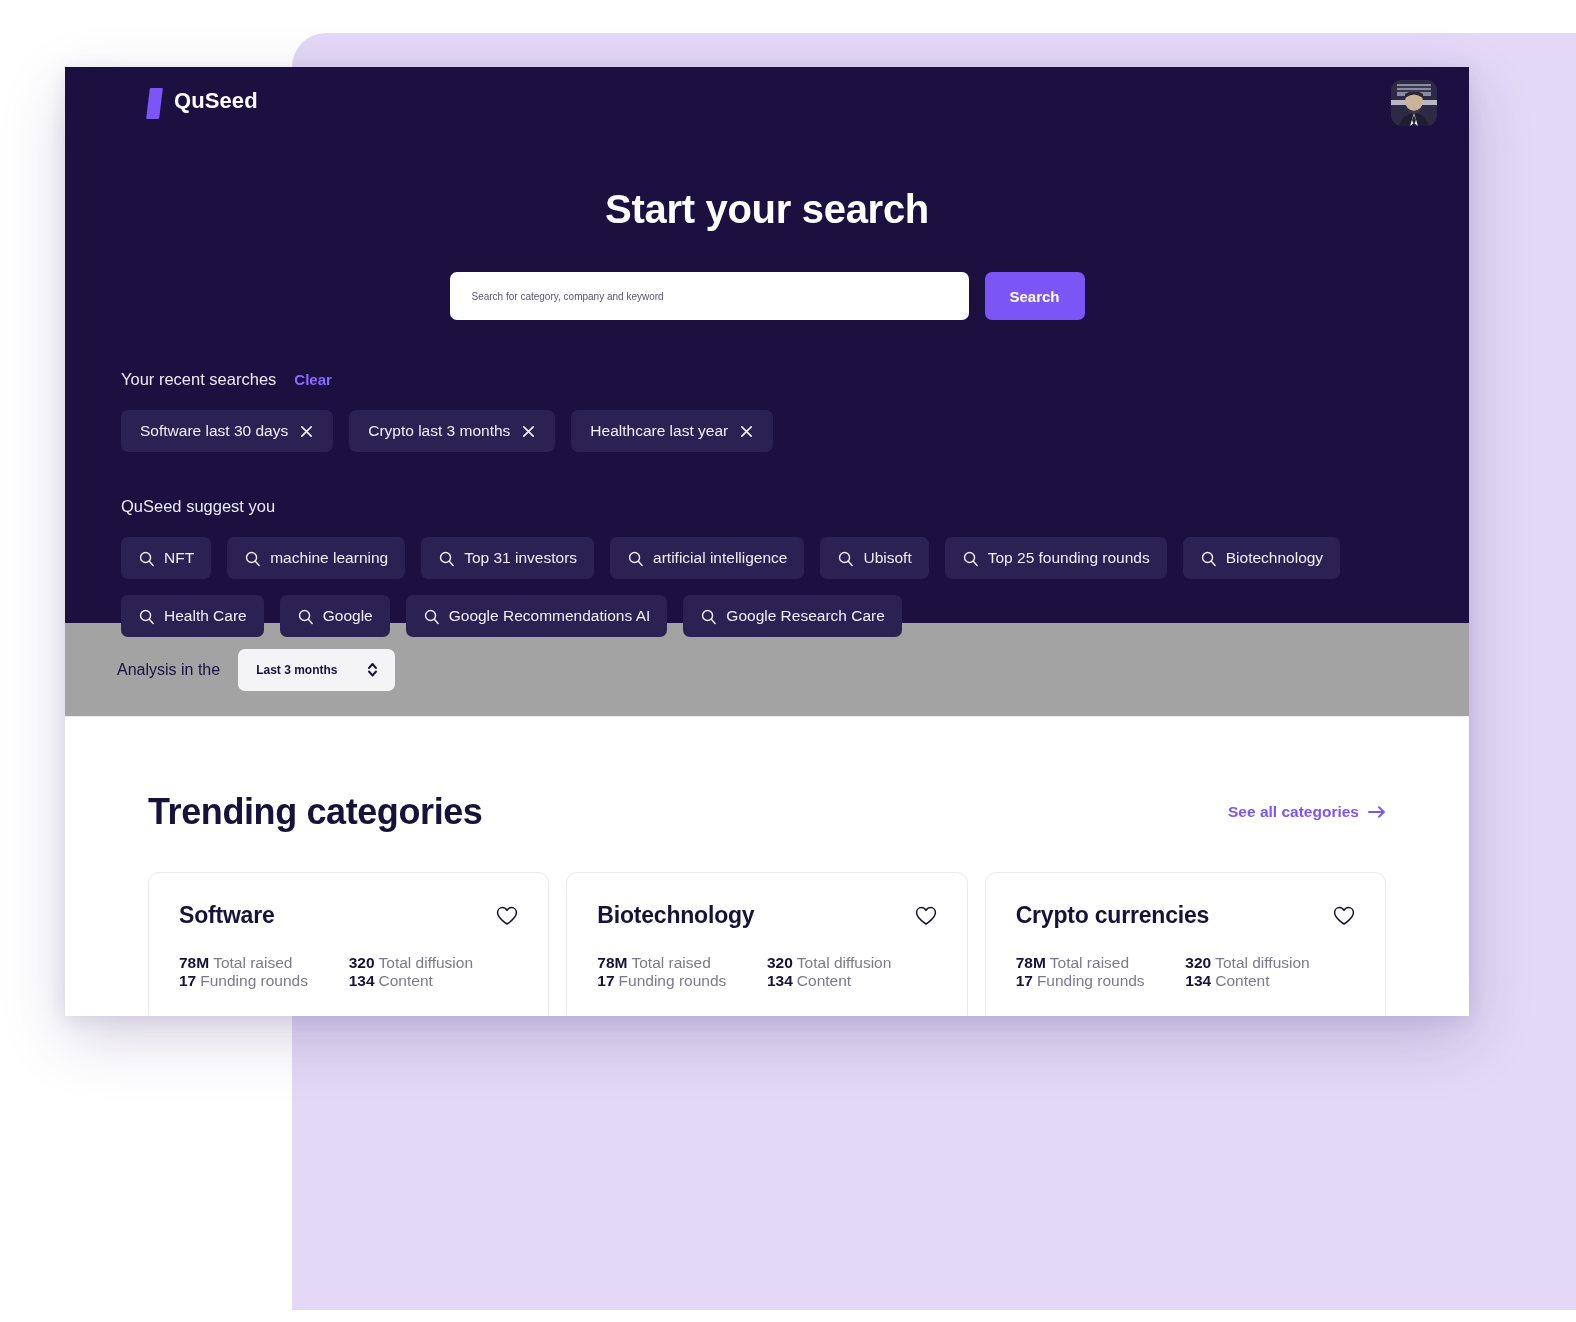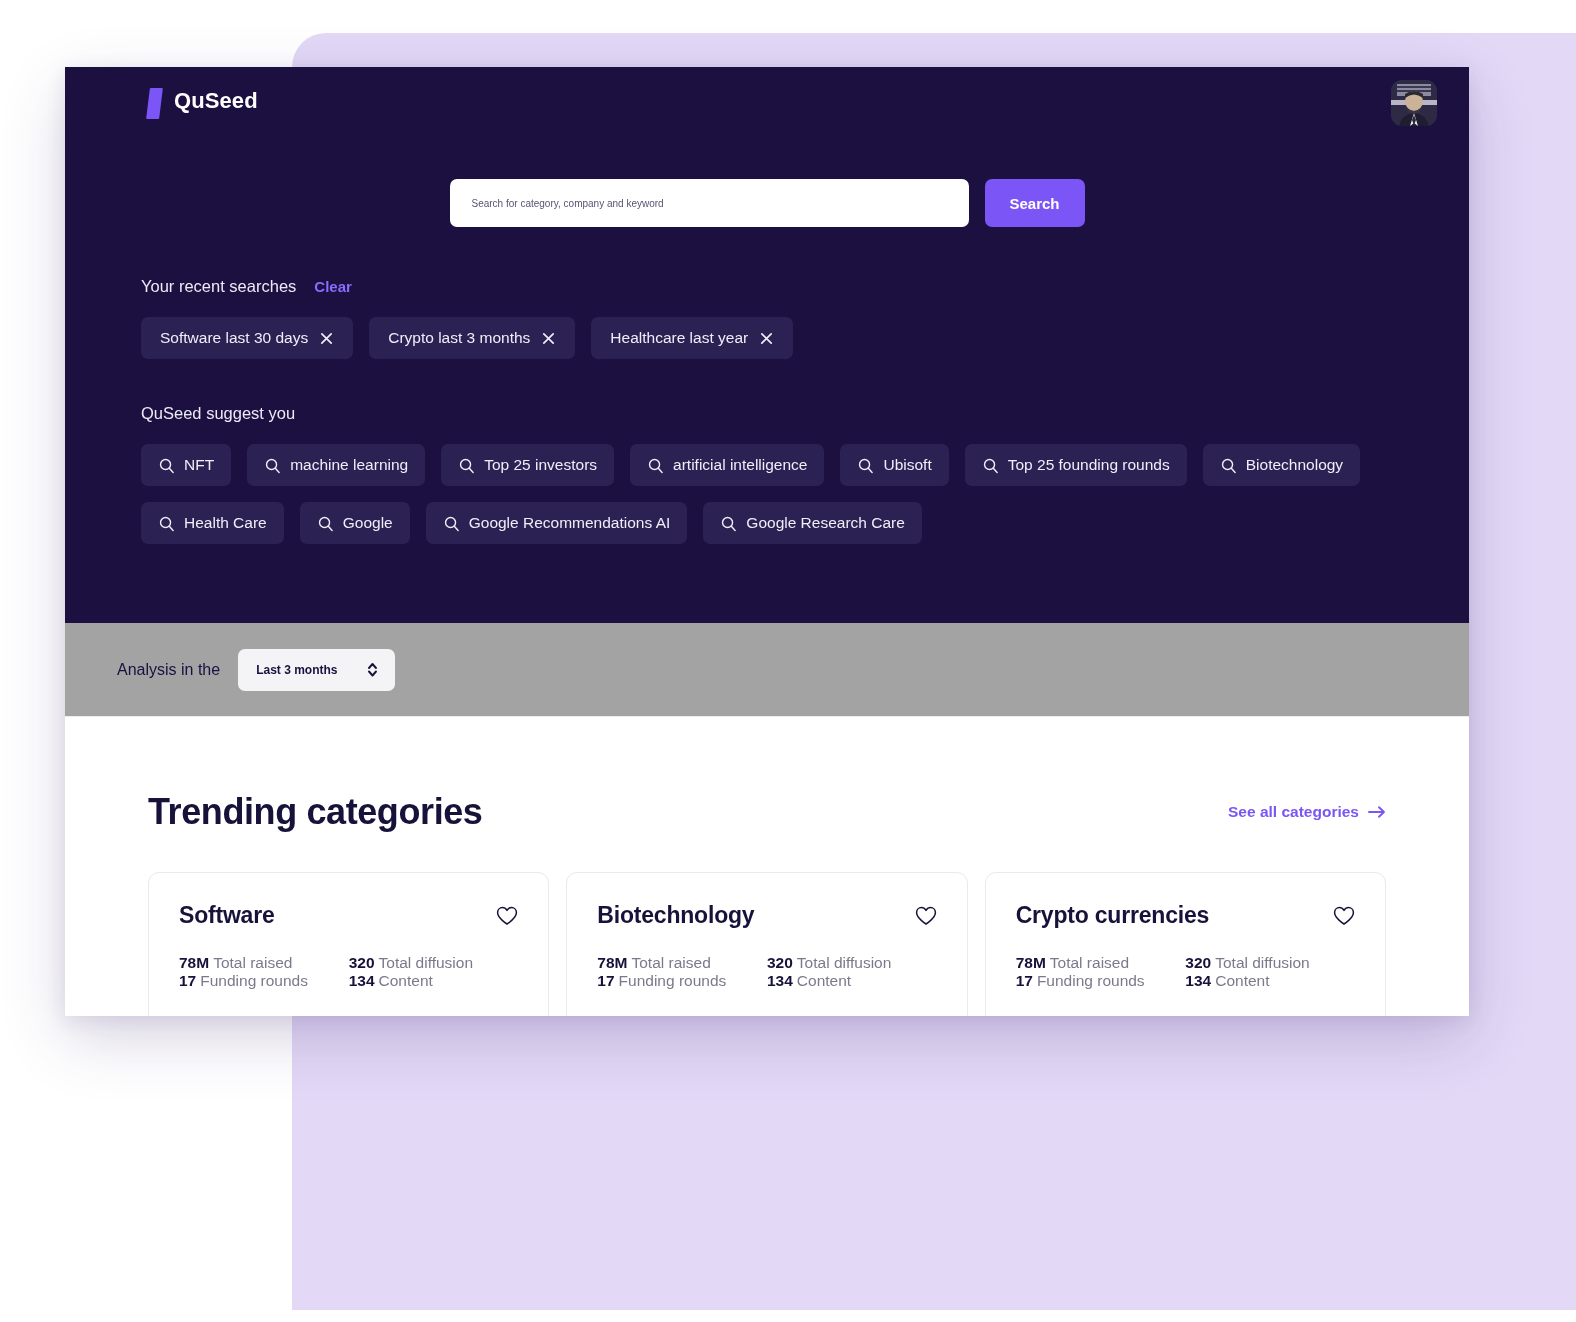--- a/index.html
+++ b/index.html
@@ -119,21 +119,21 @@
     border-radius: 7px;
     border: none;
     background: #7B55F5;
     color: #ffffff;
     font-size: 15px;
     font-weight: 700;
     font-family: "Liberation Sans", sans-serif;
     cursor: pointer;
   }
 
-  .hero-body { padding: 0 76px; }
+  .hero-body { padding: 0 56px; }
 
   .section-head {
     display: flex;
     align-items: baseline;
     gap: 18px;
     margin-top: 50px;
   }
   .section-label {
     color: #EDEAF7;
     font-size: 16.5px;
@@ -293,20 +293,21 @@
           <ellipse cx="23" cy="21" rx="9" ry="10" fill="#CBB39A"></ellipse>
           <path d="M14 18 q9 -7 18 0 l0 -4 q-9 -6 -18 0 z" fill="#2B2833"></path>
           <path d="M14 24 q3 10 9 10 q6 0 9 -10 q-2 7 -9 7 q-7 0 -9 -7 z" fill="#3B3543"></path>
           <path d="M8 46 q3 -12 15 -13 q12 1 15 13 z" fill="#1F1D30"></path>
           <path d="M23 33 l-4 13 l4 -3 l4 3 z" fill="#E9E9EF"></path>
           <path d="M23 35 l-2 5 l2 5 l2 -5 z" fill="#2B2838"></path>
         </svg>
       </div>
     </div>
 
+    <div class="hero-title">Start your search</div>
 
     <div class="search-row">
       <input class="search-input" type="text" placeholder="Search for category, company and keyword" style="">
       <button class="search-btn">Search</button>
     </div>
 
     <div class="hero-body">
 
       <div class="section-head">
         <div class="section-label">Your recent searches</div>
@@ -351,21 +352,21 @@
             <circle cx="8" cy="8" r="5.3" fill="none" stroke="#F0EEF8" stroke-width="1.5"></circle>
             <path d="M12 12 L16 16.5" stroke="#F0EEF8" stroke-width="1.5" stroke-linecap="round"></path>
           </svg>
           <span>machine learning</span>
         </div>
         <div class="chip suggest">
           <svg class="icon-search-sm" width="17" height="17" viewBox="0 0 18 18">
             <circle cx="8" cy="8" r="5.3" fill="none" stroke="#F0EEF8" stroke-width="1.5"></circle>
             <path d="M12 12 L16 16.5" stroke="#F0EEF8" stroke-width="1.5" stroke-linecap="round"></path>
           </svg>
-          <span>Top 25 investors</span>
+          <span>Top 31 investors</span>
         </div>
         <div class="chip suggest">
           <svg class="icon-search-sm" width="17" height="17" viewBox="0 0 18 18">
             <circle cx="8" cy="8" r="5.3" fill="none" stroke="#F0EEF8" stroke-width="1.5"></circle>
             <path d="M12 12 L16 16.5" stroke="#F0EEF8" stroke-width="1.5" stroke-linecap="round"></path>
           </svg>
           <span>artificial intelligence</span>
         </div>
         <div class="chip suggest">
           <svg class="icon-search-sm" width="17" height="17" viewBox="0 0 18 18">

